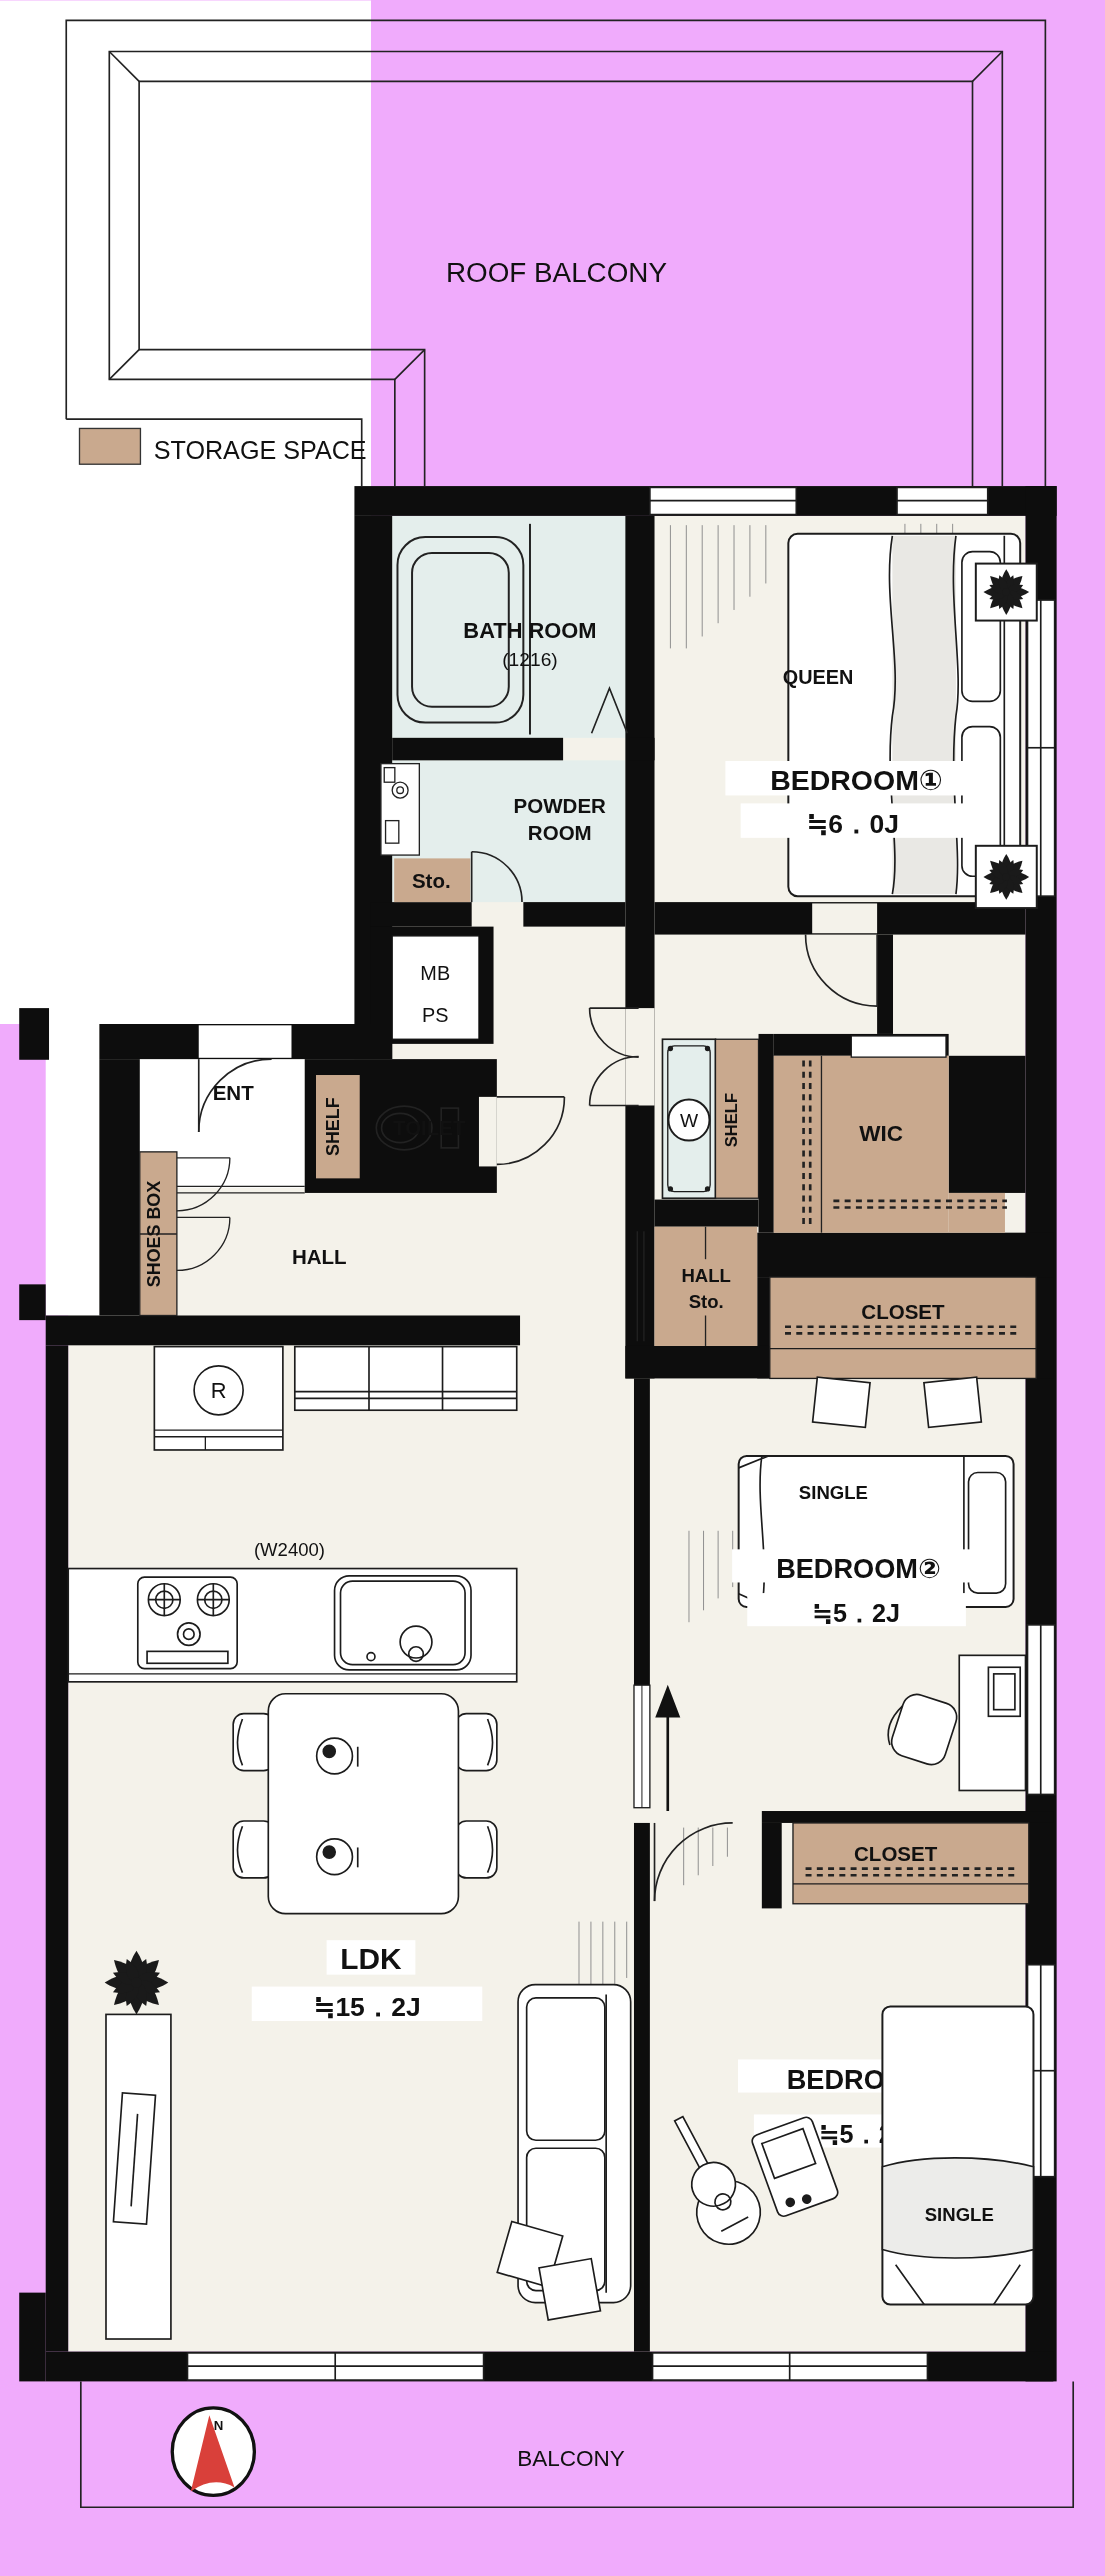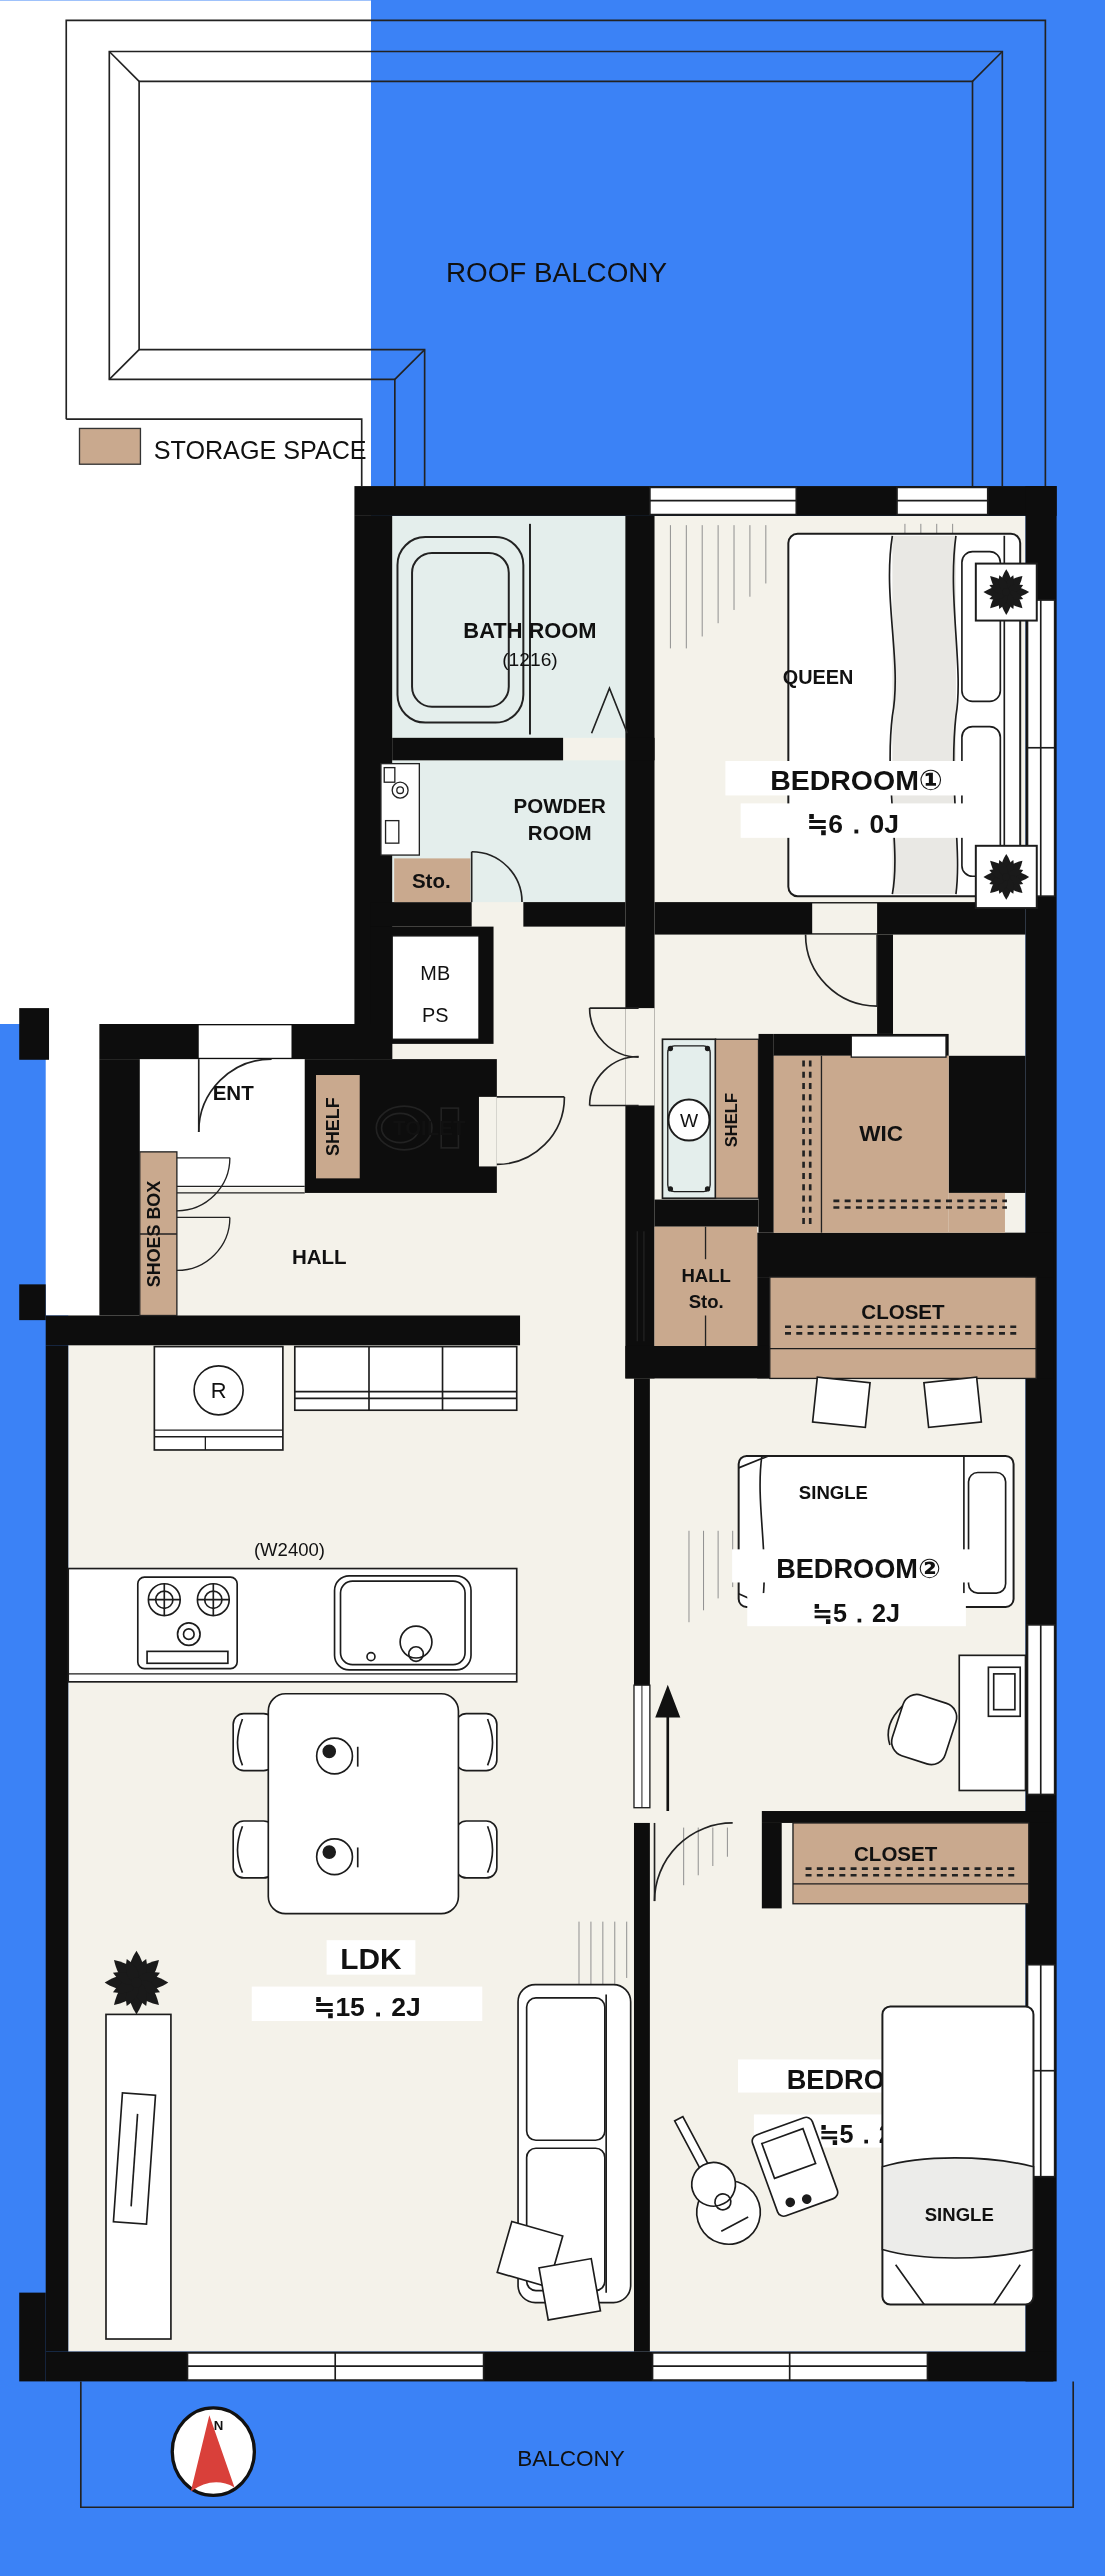--- a/index.html
+++ b/index.html
@@ -1,16 +1,16 @@
 <!DOCTYPE html>
 <html style="font-size:10.6px"><head>
 <meta charset="utf-8">
 <style>
   html,body{margin:0;padding:0;background:#ffffff;}
-  #stage{position:relative;width:1105px;height:2576px;background:#3b82f6;overflow:hidden;}
+  #stage{position:relative;width:1105px;height:2576px;background:#f0abfc;overflow:hidden;}
   svg{position:absolute;left:0;top:0;}
   text{font-family:"Liberation Sans","DejaVu Sans",sans-serif;fill:#111;}
   .lbl{font-weight:600;}
   .lbl-b{font-weight:700;}
   .lbl-r{font-weight:400;}
 </style>
 </head>
 <body>
 
 <div id="stage">

